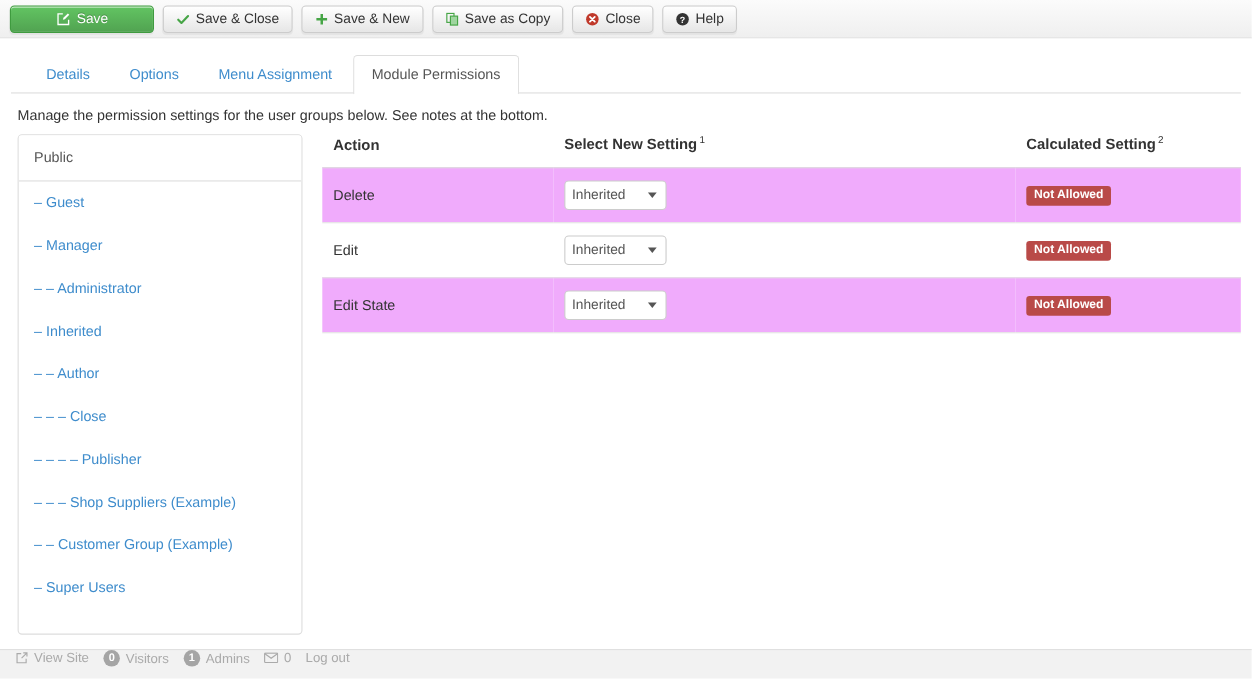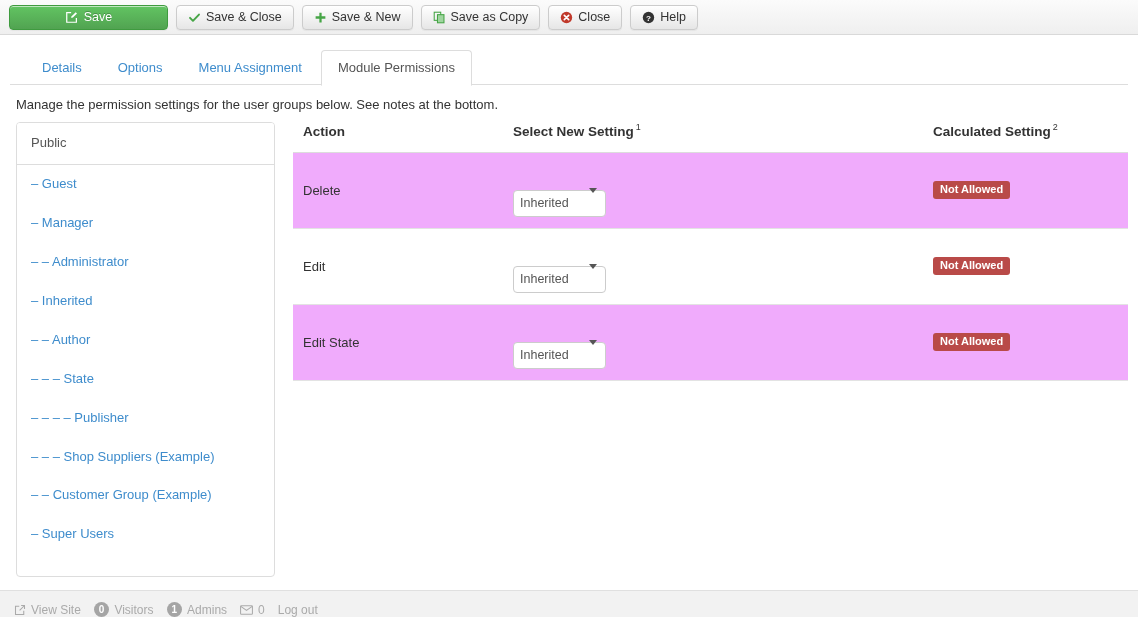--- a/index.html
+++ b/index.html
@@ -36,21 +36,21 @@
     color:#333;
     font-size:12.5px;
     line-height:1;
     cursor:pointer;
     box-sizing:border-box;
     white-space:nowrap;
     box-shadow:inset 0 1px 0 rgba(255,255,255,.6),0 1px 1px rgba(0,0,0,.05);
   }
   .btn .ico{margin-right:5px;display:inline-flex;align-items:center;}
   .btn-save{
-    width:159px;
+    width:131px;
     padding:0;
     border:1px solid #3f9b3f;
     background:linear-gradient(to bottom,#62c462,#51a351);
     color:#fff;
     font-weight:normal;
     text-shadow:0 -1px 0 rgba(0,0,0,.25);
   }
 
   
   .tabs-wrap{
@@ -177,21 +177,20 @@
     font-family:"Liberation Sans",sans-serif;
     color:#555;
     border:1px solid #ccc;
     border-radius:4px;
     background:#fff;
     padding:0 4px 0 6px;
     box-sizing:border-box;
     cursor:pointer;
     -webkit-appearance:none;
     appearance:none;
-    margin-top:26px;
   }
   .select-wrap{position:relative;display:inline-block;}
   .select-wrap .caret{
     position:absolute;
     right:9px;top:50%;
     margin-top:-2px;
     width:0;height:0;
     border-left:4px solid transparent;
     border-right:4px solid transparent;
     border-top:5px solid #555;
@@ -211,21 +210,21 @@
   }
 
   
   .statusbar{
     position:absolute;
     left:0;right:0;bottom:0;
     height:27px;
     background:#f2f2f2;
     border-top:1px solid #e0e0e0;
     display:flex;
-    align-items:flex-end;
+    align-items:flex-start;
     padding-left:14px;
     box-sizing:border-box;
     font-size:12px;
     color:#aaa;
   }
   .status-item{
     display:inline-flex;
     align-items:center;
     margin-right:13px;
     cursor:pointer;
@@ -347,21 +346,21 @@
     <div class="group-item">
       <span>– – Administrator</span>
     </div>
     <div class="group-item">
       <span>– Inherited</span>
     </div>
     <div class="group-item">
       <span>– – Author</span>
     </div>
     <div class="group-item">
-      <span>– – – State</span>
+      <span>– – – Close</span>
     </div>
     <div class="group-item">
       <span>– – – – Publisher</span>
     </div>
     <div class="group-item">
       <span>– – – Shop Suppliers (Example)</span>
     </div>
     <div class="group-item">
       <span>– – Customer Group (Example)</span>
     </div>

